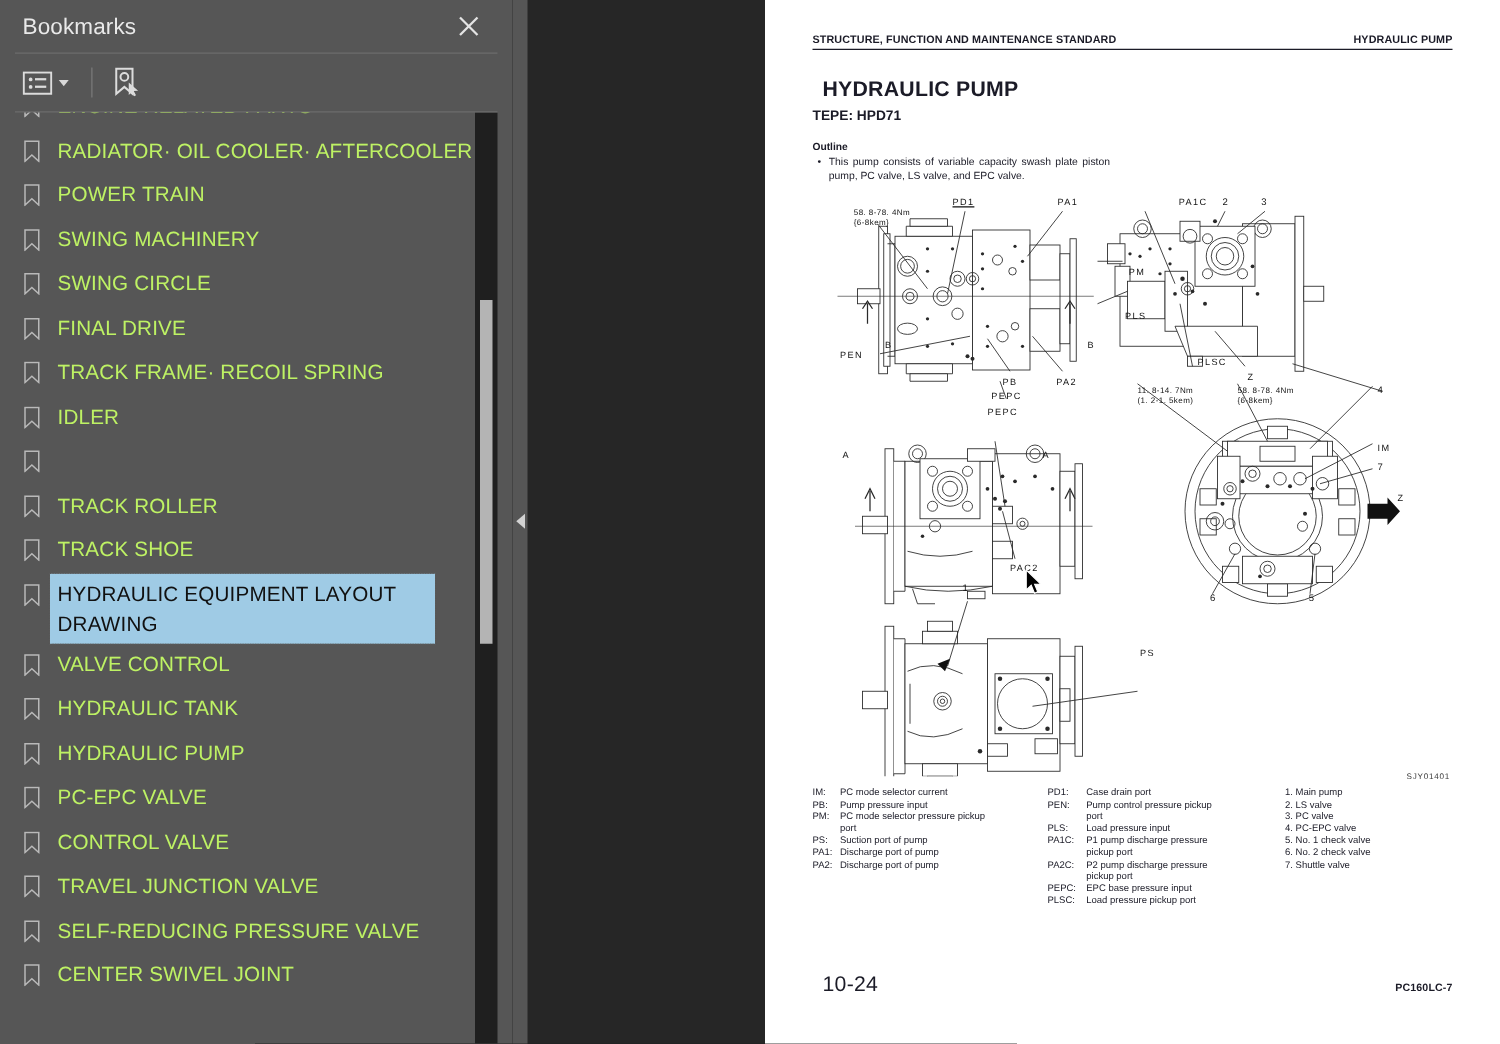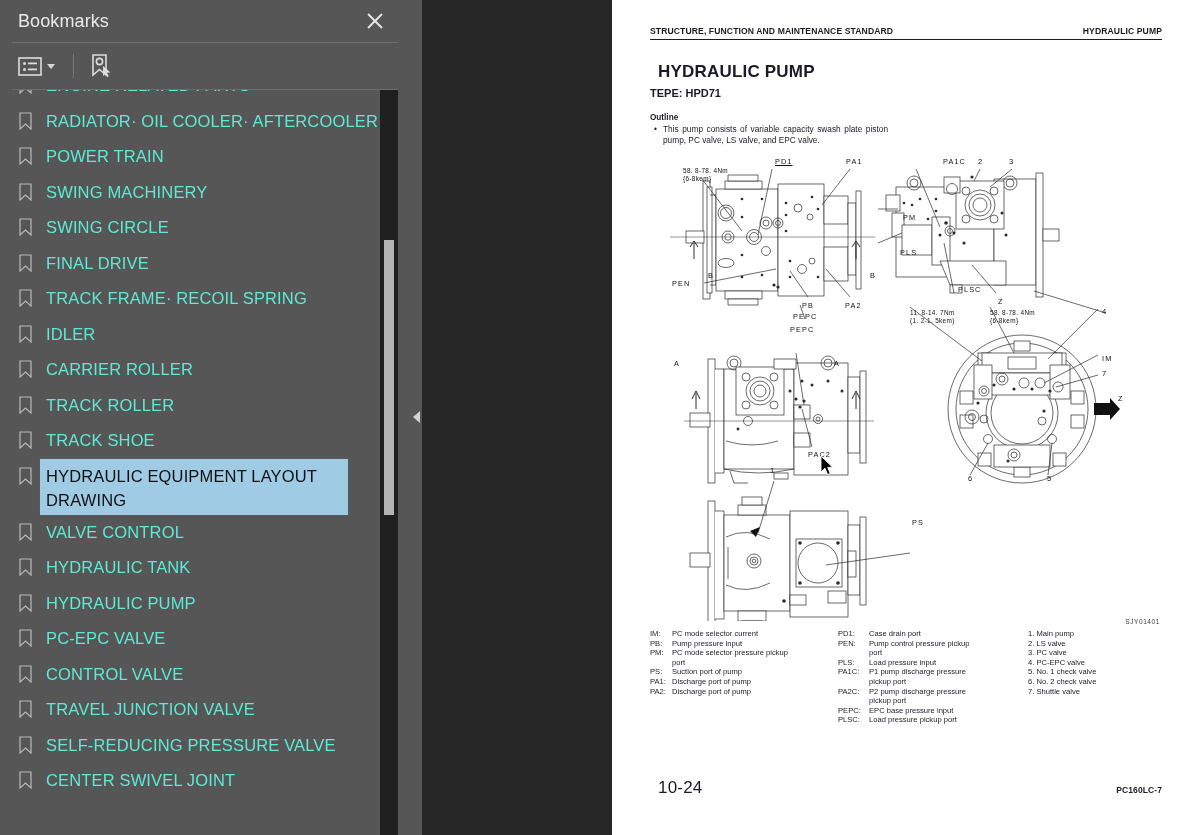--- a/index.html
+++ b/index.html
@@ -81,21 +81,21 @@
     padding: 0 0 0 12px;
     cursor: pointer;
   }
   .bm-icon {
     flex: 0 0 auto;
     width: 26px;
     padding-top: 8px;
     display: flex; justify-content: center;
   }
   .bm-label {
-    color: #5eead4;
+    color: #bef264;
     font-size: 16.5px;
     line-height: 24px;
     padding: 5px 0 3px 8px;
     letter-spacing: .15px;
     white-space: pre-wrap;
   }
   .bm-item.selected .bm-label {
     background: #9fcbe5;
     color: #111;
     outline: 1px dotted #5a5a5a;
@@ -371,21 +371,20 @@
               </svg>
             </div>
             <div class="bm-label">IDLER</div>
           </div>
           <div class="bm-item">
             <div class="bm-icon">
               <svg width="13" height="18" viewBox="0 0 13 18">
                 <path d="M1 1 H12 V17 L6.5 12 L1 17 Z" fill="none" stroke="#b9b9b9" stroke-width="1.2"></path>
               </svg>
             </div>
-            <div class="bm-label">CARRIER ROLLER</div>
           </div>
           <div class="bm-item">
             <div class="bm-icon">
               <svg width="13" height="18" viewBox="0 0 13 18">
                 <path d="M1 1 H12 V17 L6.5 12 L1 17 Z" fill="none" stroke="#b9b9b9" stroke-width="1.2"></path>
               </svg>
             </div>
             <div class="bm-label">TRACK ROLLER</div>
           </div>
           <div class="bm-item">
@@ -782,21 +781,21 @@
 
               <line x1="96" y1="-10" x2="80" y2="42"></line>
               <path d="M78 46 L82 36 L72 40 Z" fill="#111" stroke="none"></path>
               <line x1="232" y1="62" x2="148" y2="74"></line>
             </g>
 
           </g>
         </svg>
 
         <div id="fig-labels">
-            <div class="fig-lbl" style="left: 125px; top: 6px; text-decoration: underline;">PD1</div>
+            <div class="fig-lbl" style="left: 112px; top: 6px; text-decoration: underline;">PD1</div>
             <div class="fig-lbl" style="left: 196px; top: 6px;">PA1</div>
             <div class="fig-lbl" style="left: 293px; top: 6px;">PA1C</div>
             <div class="fig-lbl" style="left: 253px; top: 62px;">PM</div>
             <div class="fig-lbl" style="left: 250px; top: 97px;">PLS</div>
             <div class="fig-lbl" style="left: 22px; top: 128px;">PEN</div>
             <div class="fig-lbl" style="left: 58px; top: 120px;">B</div>
             <div class="fig-lbl" style="left: 220px; top: 120px;">B</div>
             <div class="fig-lbl" style="left: 152px; top: 150px;">PB</div>
             <div class="fig-lbl" style="left: 195px; top: 150px;">PA2</div>
             <div class="fig-lbl" style="left: 143px; top: 161px;">PEPC</div>

